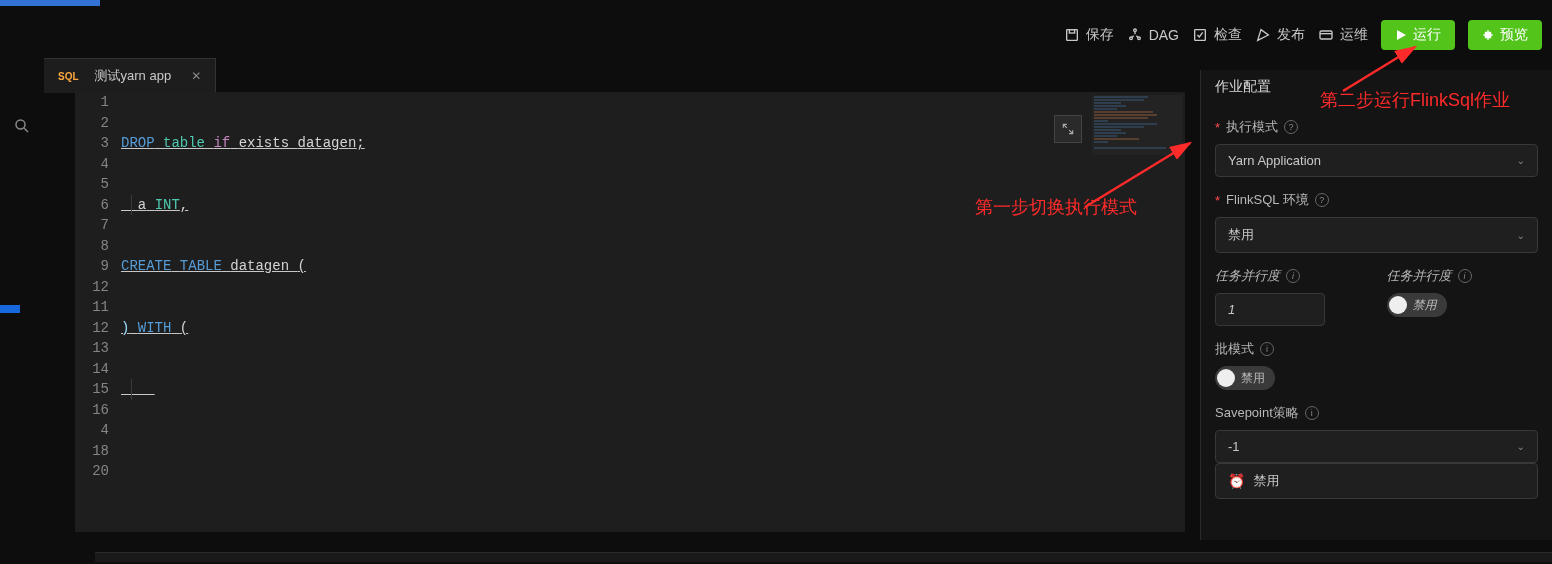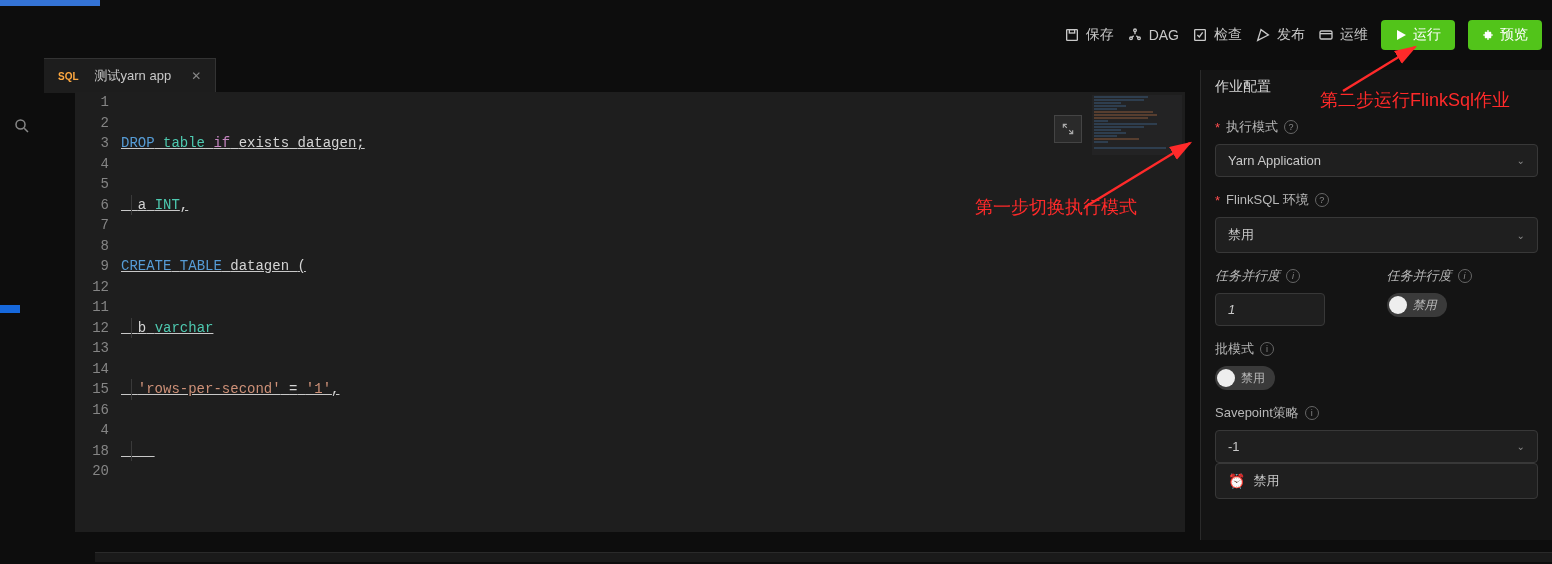--- a/index.html
+++ b/index.html
@@ -410,22 +410,21 @@
     <div>15</div>
     <div>16</div>
     <div>4</div>
     <div>18</div>
     <div>20</div>
   </div>
   <div class="code">
     <div class="code-line"><span class="k-blue">DROP</span> <span class="k-teal">table</span> <span class="k-purple">if</span> <span class="k-plain">exists</span> <span class="k-plain">datagen</span><span class="k-punc">;</span></div>
     <div class="code-line"><span class="indent-guide"></span>  <span class="k-plain">a</span> <span class="k-teal">INT</span><span class="k-punc">,</span></div>
     <div class="code-line"><span class="k-blue">CREATE</span> <span class="k-blue">TABLE</span> <span class="k-plain">datagen</span> <span class="k-punc">(</span></div>
-    <div class="code-line"><span class="indent-guide"></span>  <span class="k-plain">b</span> <span class="k-teal">varchar</span></div>
-    <div class="code-line"><span class="indent-guide"></span>  <span class="k-str">'rows-per-second'</span> <span class="k-punc">=</span> <span class="k-str">'1'</span><span class="k-punc">,</span></div>
+    <div class="code-line"><span class="k-cyan">)</span> <span class="k-blue">WITH</span> <span class="k-punc">(</span></div>
     <div class="code-line"><span class="indent-guide"></span>    </div>
     
     
     
     
     
     
     
     
     

